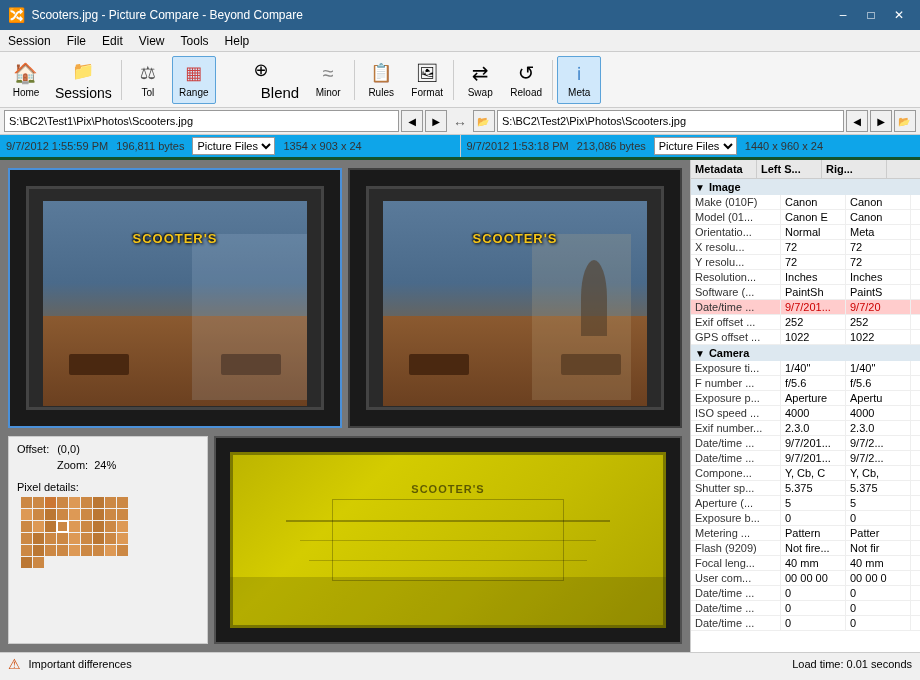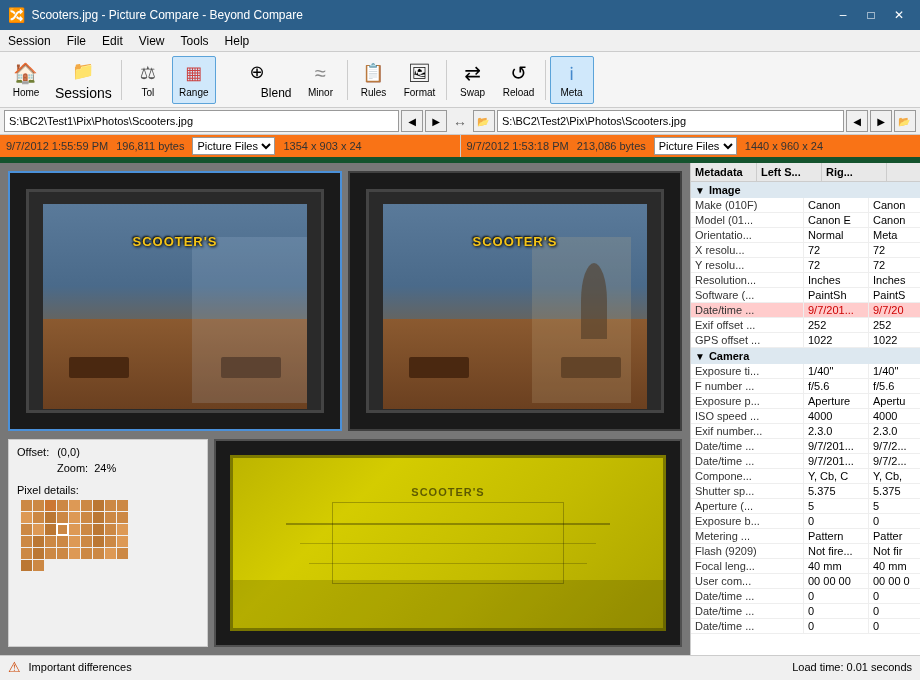--- a/index.html
+++ b/index.html
@@ -23,42 +23,42 @@
     .tool-separator { width: 1px; height: 40px; background: #ccc; margin: 0 2px; }
 
     
     #pathbars { background: #f0f0f0; display: flex; gap: 0; border-bottom: 1px solid #ccc; padding: 2px 4px; gap: 4px; align-items: center; }
     .pathbar-group { display: flex; align-items: center; flex: 1; gap: 2px; }
     .pathbar { flex: 1; height: 22px; border: 1px solid #999; padding: 2px 4px; background: white; font-size: 11px; overflow: hidden; white-space: nowrap; }
     .pathbar-btn { width: 22px; height: 22px; border: 1px solid #999; background: #f0f0f0; cursor: pointer; display: flex; align-items: center; justify-content: center; font-size: 10px; }
     .path-arrow { font-size: 14px; color: #666; padding: 0 2px; }
 
     
-    #fileinfo { display: flex; border-bottom: 6px solid #14532d; background: #f97316; }
+    #fileinfo { display: flex; border-bottom: 3px solid #14532d; background: #0ea5e9; }
     .fileinfo-left, .fileinfo-right { flex: 1; display: flex; align-items: center; padding: 2px 6px; gap: 8px; font-size: 11px; border-right: 1px solid #ccc; }
     .fileinfo-right { border-right: none; }
     .fileinfo-label { color: #333; }
     .fileinfo-select { font-size: 11px; height: 18px; border: 1px solid #999; background: white; }
     .img-panel { flex: 1; background: #606060; border: 2px solid #404040; display: flex; align-items: center; justify-content: center; overflow: hidden; position: relative; }
     .img-panel.selected { border-color: #4a90d9; }
     .control-row { display: flex; align-items: center; gap: 4px; padding: 2px 0; font-size: 11px; }
     
     
     #metadata { width: 230px; border-left: 1px solid #ccc; background: white; display: flex; flex-direction: column; overflow: hidden; }
     .meta-col-header { padding: 3px 4px; font-size: 11px; font-weight: bold; border-right: 1px solid #ccc; overflow: hidden; white-space: nowrap; }
     .meta-col-1 { width: 66px; flex-shrink: 0; }
     .meta-col-2 { width: 65px; flex-shrink: 0; }
     .meta-col-3 { width: 65px; flex-shrink: 0; }
     #metadata-body { flex: 1; overflow-y: auto; }
     .meta-group { }
     .meta-group-header { background: #dde8f0; padding: 2px 4px; font-size: 11px; font-weight: bold; display: flex; align-items: center; gap: 4px; }
     .meta-row { display: flex; border-bottom: 1px solid #eee; }
     .meta-row.highlight { background: #ffcccc; }
     .meta-cell { padding: 1px 4px; font-size: 11px; overflow: hidden; white-space: nowrap; text-overflow: ellipsis; border-right: 1px solid #eee; }
-    .meta-cell-1 { width: 113px; flex-shrink: 0; color: #333; }
+    .meta-cell-1 { width: 90px; flex-shrink: 0; color: #333; }
     .meta-cell-2 { width: 65px; flex-shrink: 0; }
     .meta-cell-3 { width: 65px; flex-shrink: 0; }
     .triangle { font-size: 10px; }
 
     
     #statusbar { height: 22px; background: #f0f0f0; border-top: 1px solid #ccc; display: flex; align-items: center; padding: 0 8px; gap: 8px; font-size: 11px; }
 
     
     #content-area { display: flex; flex: 1; overflow: hidden; }
     #left-content { flex: 1; display: flex; flex-direction: column; overflow: hidden; }
@@ -107,21 +107,21 @@
   <button class="tool-btn">
     <div class="icon" style="font-size:18px; color:#555;">⚖</div>
     <span style="font-size:10px;">Tol</span>
   </button>
   <button class="tool-btn active">
     <div class="icon" style="font-size:18px; color:#c44;">▦</div>
     <span style="font-size:10px;">Range</span>
   </button>
   <button class="tool-btn">
     <div class="icon" style="font-size:18px;">⊕</div>
-    <span style="font-size:12px;margin-left:38px;">Blend</span>
+    <span style="font-size:15px;margin-left:38px;">Blend</span>
   </button>
   <button class="tool-btn">
     <div class="icon" style="font-size:20px; color:#888;">≈</div>
     <span style="font-size:10px;">Minor</span>
   </button>
 
   <div class="tool-separator"></div>
 
   <button class="tool-btn">
     <div class="icon" style="font-size:18px;">📋</div>

